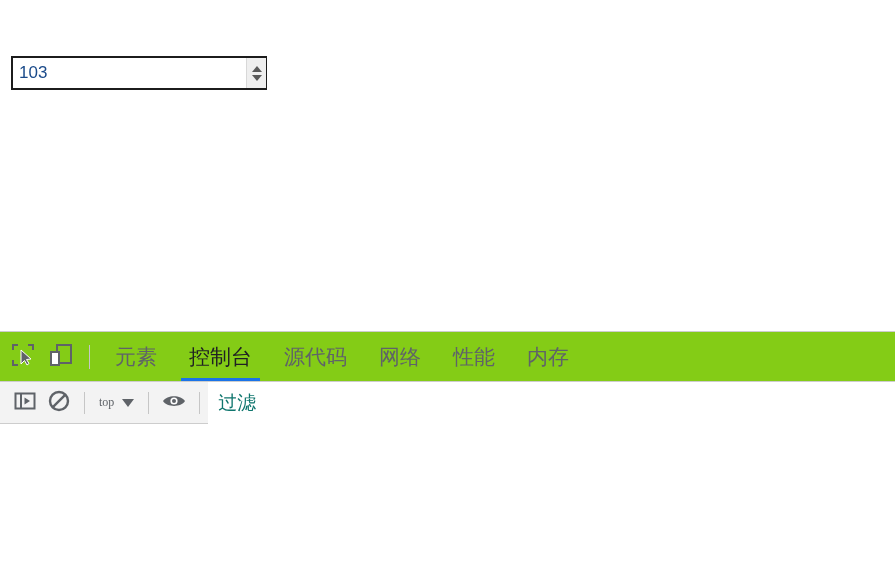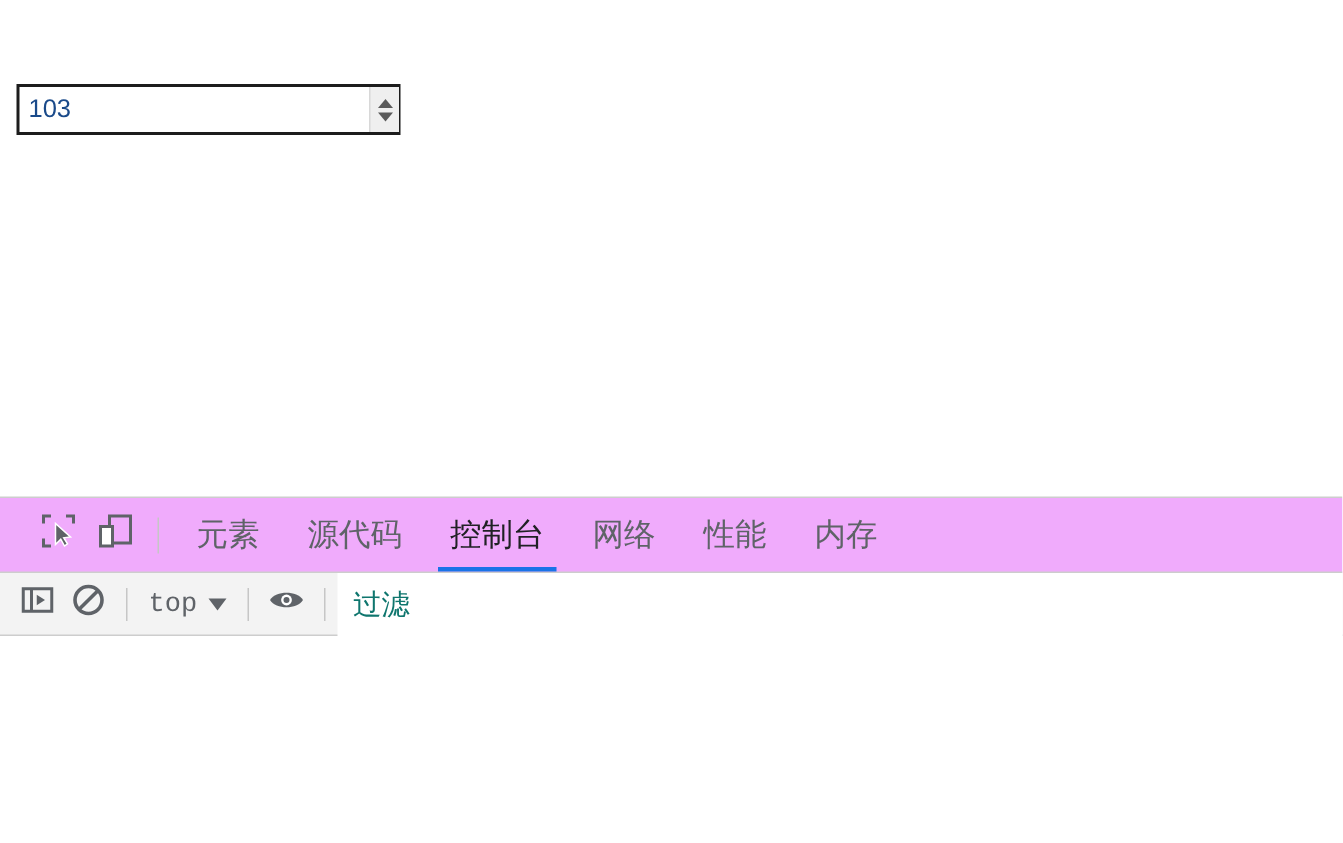--- a/index.html
+++ b/index.html
@@ -88,25 +88,25 @@
     background: #ffffff;
     border-top: 1px solid #cdcdcd;
     box-sizing: border-box;
     display: flex;
     flex-direction: column;
   }
 
   .dt-tabbar {
     flex: 0 0 auto;
     height: 50px;
-    background: #f0abfc;
+    background: #84cc16;
     border-bottom: 1px solid #cdcdcd;
     display: flex;
     align-items: center;
-    padding-left: 20px;
+    padding-left: 4px;
     box-sizing: border-box;
     position: relative;
   }
 
   .dt-icon-btn {
     width: 38px;
     height: 38px;
     display: flex;
     align-items: center;
     justify-content: center;
@@ -178,23 +178,23 @@
   .ctx-select {
     display: flex;
     align-items: center;
     gap: 8px;
     padding: 0 6px;
     height: 28px;
     cursor: default;
     flex: 0 0 auto;
   }
   .ctx-select .ctx-label {
-    font-size: 18px;
+    font-size: 12px;
     color: #5f6368;
-    font-family: Liberation Mono, monospace;
+    font-family: Liberation Serif, serif;
   }
   .caret-down {
     width: 0; height: 0;
     border-left: 6px solid transparent;
     border-right: 6px solid transparent;
     border-top: 8px solid #5f6368;
   }
 
   .filter-box {
     flex: 1 1 auto;
@@ -278,22 +278,22 @@
           <svg width="26" height="26" viewBox="0 0 26 26">
             <rect x="9" y="3" width="14" height="18" fill="none" stroke="#5f6368" stroke-width="2"></rect>
             <rect x="3" y="10" width="8" height="13" fill="#ffffff" stroke="#5f6368" stroke-width="2"></rect>
           </svg>
         </span>
       </div>
 
       <div class="dt-sep"></div>
 
       <div class="dt-tab">元素</div>
+      <div class="dt-tab active">控制台</div>
       <div class="dt-tab">源代码</div>
-      <div class="dt-tab active">控制台</div>
       <div class="dt-tab">网络</div>
       <div class="dt-tab">性能</div>
       <div class="dt-tab">内存</div>
     </div>
 
     <div class="dt-toolbar">
 
       <div class="tb-btn">
         <span>
           <svg width="24" height="24" viewBox="0 0 24 24">

